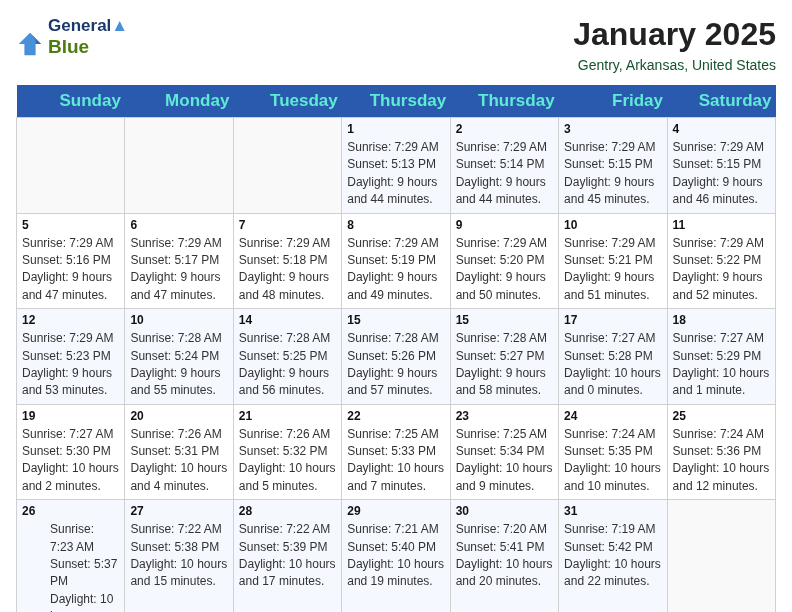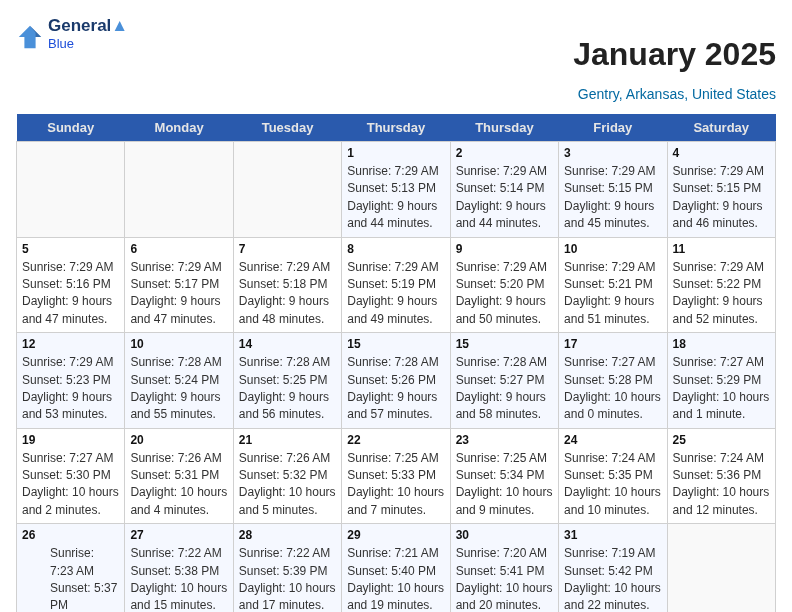--- a/index.html
+++ b/index.html
@@ -25,38 +25,37 @@
       width: 28px;
       height: 28px;
     }
     .title-block {
       text-align: right;
     }
     .month-title {
       font-size: 32px;
       font-weight: bold;
       color: #222;
-      margin-top: 20px;
     }
     .location {
       font-size: 14px;
-      color: #0369a1;
-      margin-top: 13px;
+      color: #14532d;
+      margin-top: 4px;
     }
     table {
       width: 100%;
       border-collapse: collapse;
       font-size: 11px;
     }
     thead tr th {
       background-color: #2a5aad;
-      color: #e5e5e5;
+      color: #5eead4;
       padding: 6px 4px;
-      text-align: center;
-      font-size: 13px;
+      text-align: right;
+      font-size: 17px;
       font-weight: bold;
     }
     tbody tr td {
       border: 1px solid #d0d0d0;
       vertical-align: top;
       padding: 4px 5px;
       width: calc(100% / 7);
       min-height: 80px;
       height: 90px;
       background: #fff;
@@ -86,21 +85,21 @@
 <body>
 
 <div class="header">
   <div class="logo">
     <svg class="logo-icon" viewBox="0 0 40 40" xmlns="http://www.w3.org/2000/svg">
       <polygon points="20,4 36,20 28,20 28,36 12,36 12,20 4,20" fill="#4a90d9"></polygon>
       <polygon points="20,4 36,20 28,20 28,14" fill="#1a3a6b" opacity="0.4"></polygon>
     </svg>
     <div>
       <div style="font-size:17px;font-weight:bold;color:#1a3a6b;">General<span style="color:#4a90d9;">▲</span></div>
-      <div style="font-size:13px;font-weight:normal;color:#1d4ed8;">Blue</div>
+      <div style="font-size:19px;font-weight:bold;color:#4d7c0f;">Blue</div>
     </div>
   </div>
   <div class="title-block">
     <div class="month-title">January 2025</div>
     <div class="location">Gentry, Arkansas, United States</div>
   </div>
 </div>
 
 <table>
   <thead>

